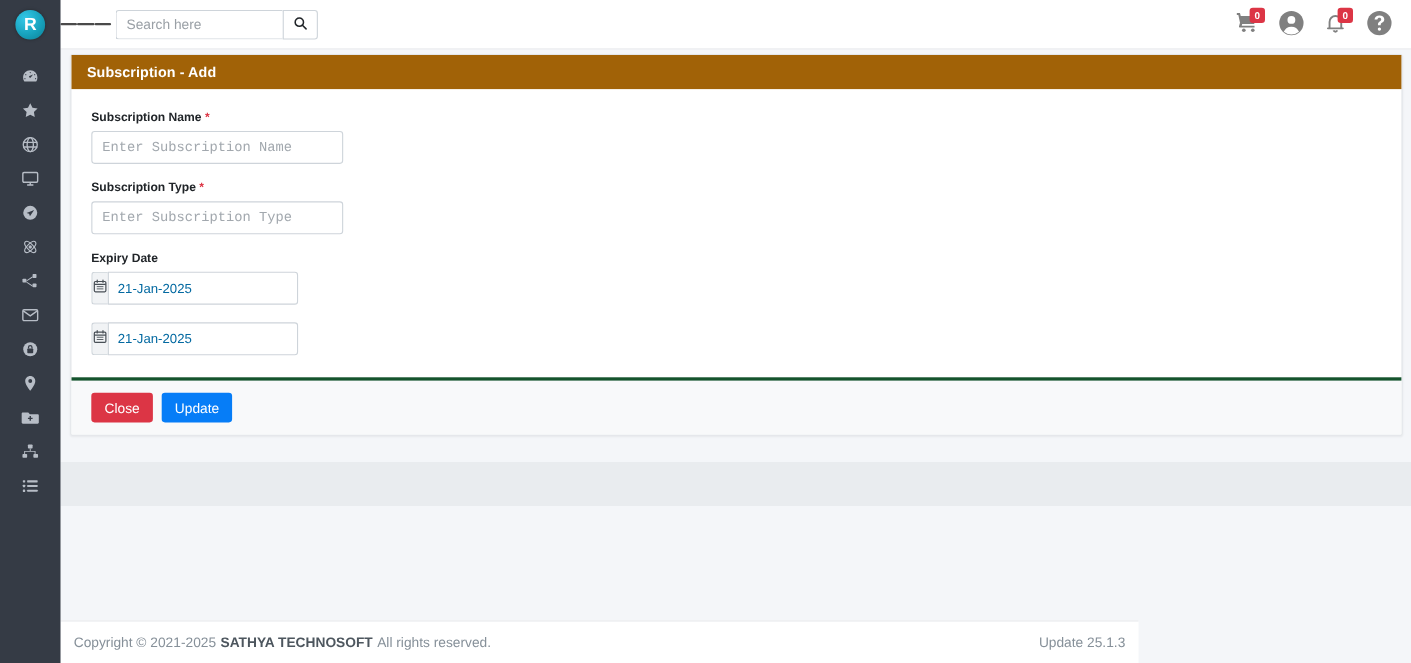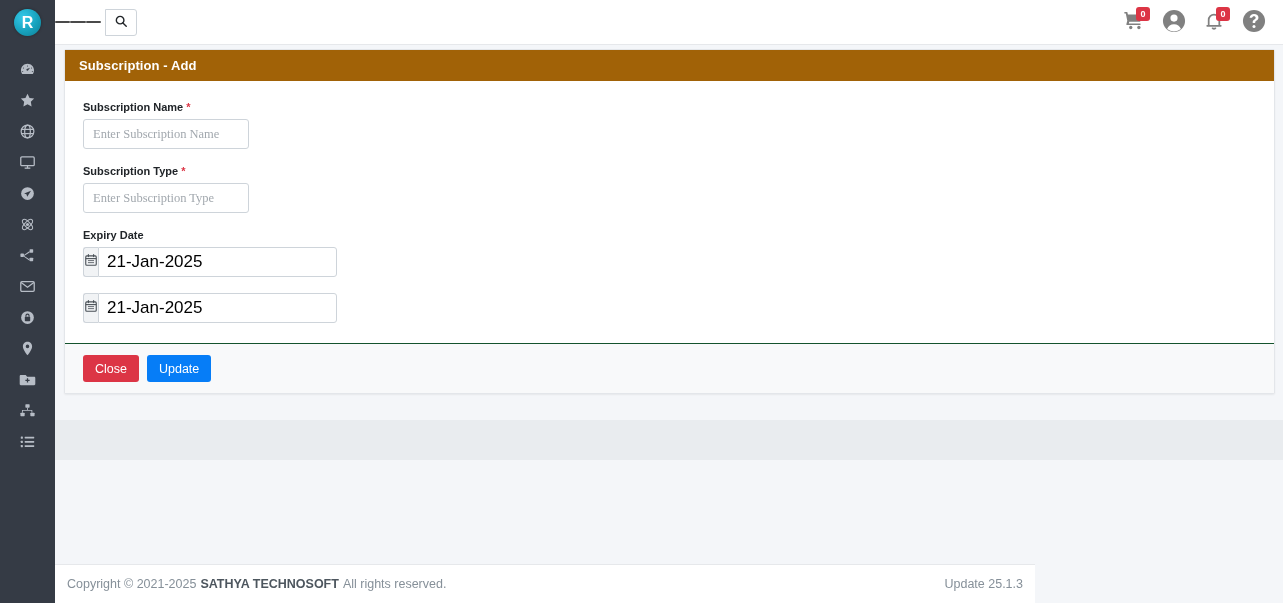--- a/index.html
+++ b/index.html
@@ -151,57 +151,57 @@
   .form-group { margin-bottom: 16px; }
   .form-label {
     display: block;
     font-size: 11px;
     font-weight: bold;
     color: #212529;
     margin-bottom: 6px;
   }
   .req { color: #dc3545; font-weight: bold; }
   .form-control {
-    width: 166px; height: 30px;
+    width: 229px; height: 30px;
     border: 1px solid #ced4da;
     border-radius: 3px;
     padding: 0 9px;
     font-size: 12.5px;
     color: #495057;
-    font-family: Liberation Serif, serif;
+    font-family: Liberation Mono, monospace;
     outline: none;
     background: #fff;
   }
   .form-control::placeholder { color: #a2a8ae; }
 
   .date-group { display: flex; align-items: stretch; width: 118px; height: 30px; }
   .date-addon {
     width: 32px;
     border: 1px solid #ced4da;
     border-right: none;
     border-radius: 3px 0 0 3px;
     background: #f1f3f5;
     display: flex; align-items: center; justify-content: center;
     cursor: pointer;
   }
   .date-input {
     flex: 1;
     border: 1px solid #ced4da;
     border-radius: 0 3px 3px 0;
     padding: 0 8px;
-    font-size: 17px;
-    color: #000000;
+    font-size: 12px;
+    color: #0369a1;
     font-family: "Liberation Sans", sans-serif;
     outline: none;
     background: #fff;
   }
 
   .card-footer {
     background: #f8f9fa;
-    border-top: 1px solid #14532d;
+    border-top: 3px solid #14532d;
     padding: 11px 18px;
     display: flex; gap: 8px;
   }
   .btn {
     border: none;
     border-radius: 3px;
     padding: 0 12px;
     height: 27px;
     font-size: 12.5px;
     color: #fff;
@@ -376,20 +376,21 @@
   </nav>
 
   <header class="topbar">
     <div class="hamburger">
       <span></span>
       <span></span>
       <span></span>
     </div>
 
     <div class="search-group">
+      <input class="search-input" type="text" placeholder="Search here" style="">
       <button class="search-btn">
         <span>
           <svg width="14" height="14" viewBox="0 0 24 24" fill="none" stroke="#212529" stroke-width="2.4">
             <circle cx="10.5" cy="10.5" r="6.5"></circle>
             <line x1="15.3" y1="15.3" x2="21" y2="21" stroke-linecap="round"></line>
           </svg>
         </span>
       </button>
     </div>
 

